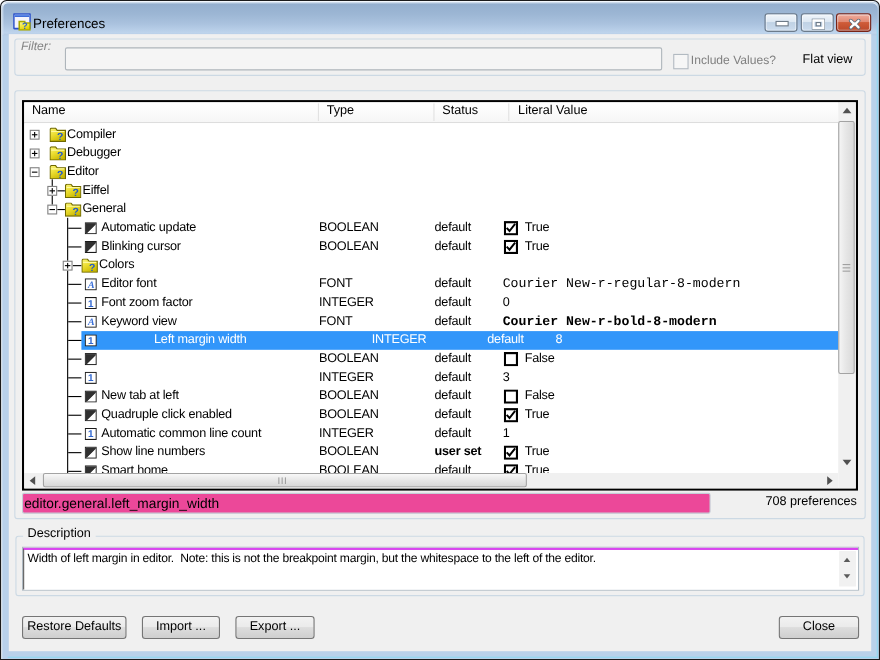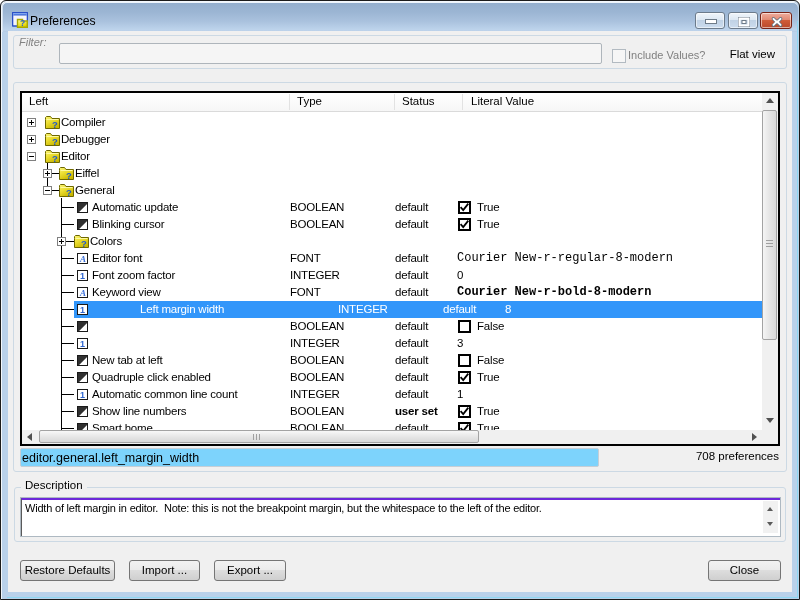--- a/index.html
+++ b/index.html
@@ -65,29 +65,29 @@
 #vsb .thumb { position:absolute; left:0px; top:17px; width:15px; height:230px;
   background:linear-gradient(90deg,#f5f5f5,#e8e8e8 40%,#d9d9d9); border:1px solid #a3a3a3; border-radius:2px; }
 #hsb { position:absolute; left:0; top:337px; width:740px; height:14px; background:#f0f0f0; }
 #hsb .thumb { position:absolute; left:17px; top:0px; width:440px; height:13px;
   background:linear-gradient(#f8f8f8,#eaeaea 40%,#d8d8d8); border:1px solid #a3a3a3; border-radius:2px; }
 #corner { position:absolute; left:740px; top:337px; width:16px; height:14px; background:#f0f0f0; }
 .grip { position:absolute; background:#a0a0a0; }
 .arr { position:absolute; width:0; height:0; }
 
 
-#strip { position:absolute; left:12px; top:417px; width:579px; height:19px; background:#7dd3fc;
+#strip { position:absolute; left:12px; top:417px; width:626px; height:19px; background:#ec4899;
   border:1px solid #c5ced6; border-radius:2px; }
 #strip span { position:absolute; left:1px; top:2px; font-size:12.5px; color:#000; }
 #npref { position:absolute; right:13px; top:419px; font-size:11.5px; color:#000;text-align:right; }
 
 
 #dbox { position:absolute; left:5px; top:9px; width:761px; height:40px; border:1px solid #aeb9c2;
   background:#fff; }
-#dboxin { position:absolute; left:0; top:0; right:0; bottom:0; border-top:2px solid #6d28d9;
+#dboxin { position:absolute; left:0; top:0; right:0; bottom:0; border-top:2px solid #d946ef;
   border-left:1px solid #5a5a5a; background:#fff; }
 #dtext { position:absolute; left:3px; top:2px; font-size:11px; letter-spacing:-0.2px; color:#000; white-space:pre; }
 #dsb { position:absolute; right:2px; top:1px; width:15px; height:32px; background:#f1f1f1; }
 .dbtn { position:absolute; left:0; width:15px; height:16px; background:#f1f1f1; }
 
 
 .btn { position:absolute; top:529px; height:21px; border:1px solid #757575; border-radius:3px;
   background:linear-gradient(#f2f2f2 0%,#ebebeb 45%,#dddddd 50%,#cfcfcf 100%);
   font-size:11.5px; color:#000; text-align:center; line-height:19px; }
 </style></head>
@@ -146,21 +146,21 @@
     <svg width="0" height="0">
           <defs>
       <linearGradient id="fgrad" x1="0" y1="0" x2="0.6" y2="1">
         <stop offset="0" stop-color="#faf478"></stop>
               <stop offset="0.45" stop-color="#eddf34"></stop>
         <stop offset="1" stop-color="#c9b700"></stop>
       </linearGradient>
     </defs>
         </svg>
     <div id="lhead">
-      <span style="left:7px">Left</span>
+      <span style="left:7px">Name</span>
       <span style="left:275px">Type</span>
       <span style="left:380px">Status</span>
       <span style="left:449px">Literal Value</span>
       <div class="hsep" style="left:267px"></div>
       <div class="hsep" style="left:372px"></div>
       <div class="hsep" style="left:440px"></div>
     </div>
     <div id="rows">
 <div class="tl" style="left:25px;top:51px;width:1px;height:27px"></div>
 <div class="tl" style="left:39px;top:86px;width:1px;height:232px"></div>

